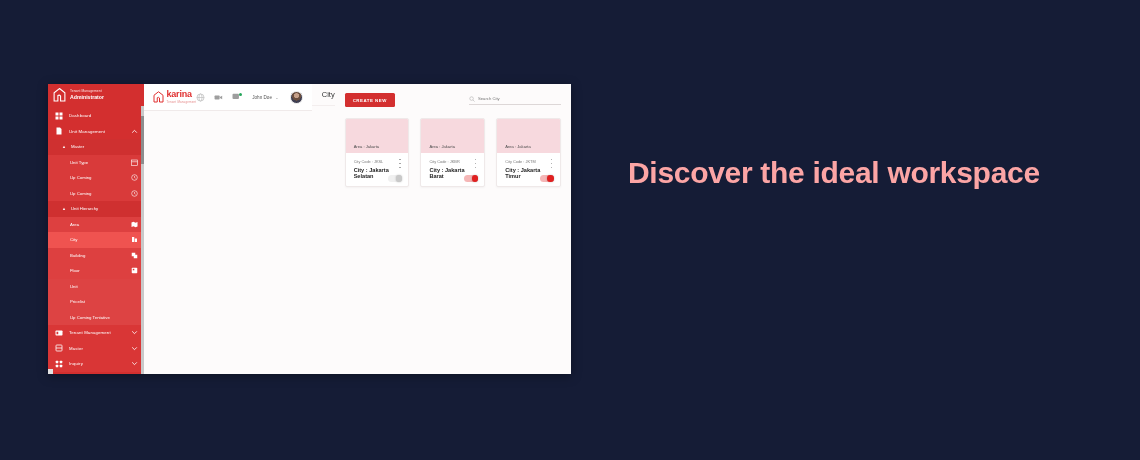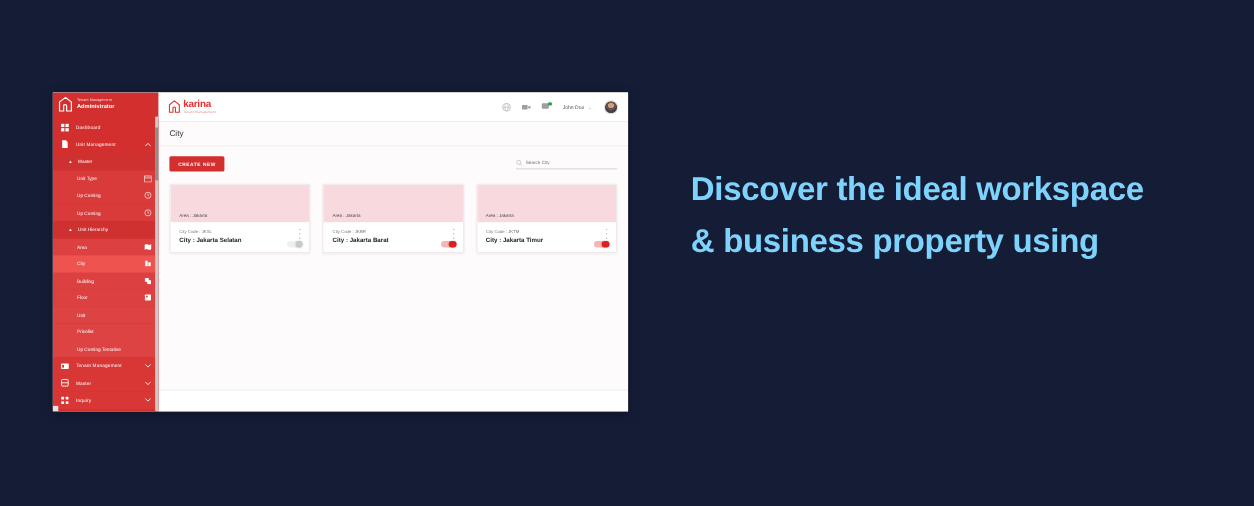--- a/index.html
+++ b/index.html
@@ -81,21 +81,21 @@
     width:3.5px; background:#c9c9c9;
   }
   .sb-scroll .thumb{
     position:absolute; left:0; top:10px; width:3.5px; height:48px;
     background:#8d8d8d;
   }
 
   
   .main {
     flex: 1;
-    display: flex; flex-direction: column;
+    display: flex; flex-direction: row;
     background: #fdfbfb;
     min-width: 0;
     justify-content: space-between;
   }
   .topbar {
     height: 27px;
     background:#ffffff;
     display:flex; align-items:center;
     padding: 0 9px 0 9px;
     border-bottom: 1px solid #f0eaea;
@@ -207,21 +207,21 @@
   
   .corner-nub{
     position:absolute; left:0; bottom:0; width:5px;height:5px;background:#e3e3e3;
   }
 
   
   .headline {
     position:absolute;
     left: 628px; top: 150px;
     width: 470px;
-    color:#7dd3fc;
+    color:#fca5a5;
     font-size: 30px;
     font-weight: bold;
     line-height: 1.56;
     letter-spacing:-.3px;
   }
   .headline .ln { display:block; }
 </style>
 </head>
 <body>
 
@@ -531,14 +531,13 @@
 
       </div>
     </div>
 
     <div class="footer-bar"></div>
   </div>
 </div>
 
 <div class="headline">
   <span class="ln">Discover the ideal workspace</span>
-  <span class="ln">&amp; business property using</span>
 </div>
 
 </body></html>

